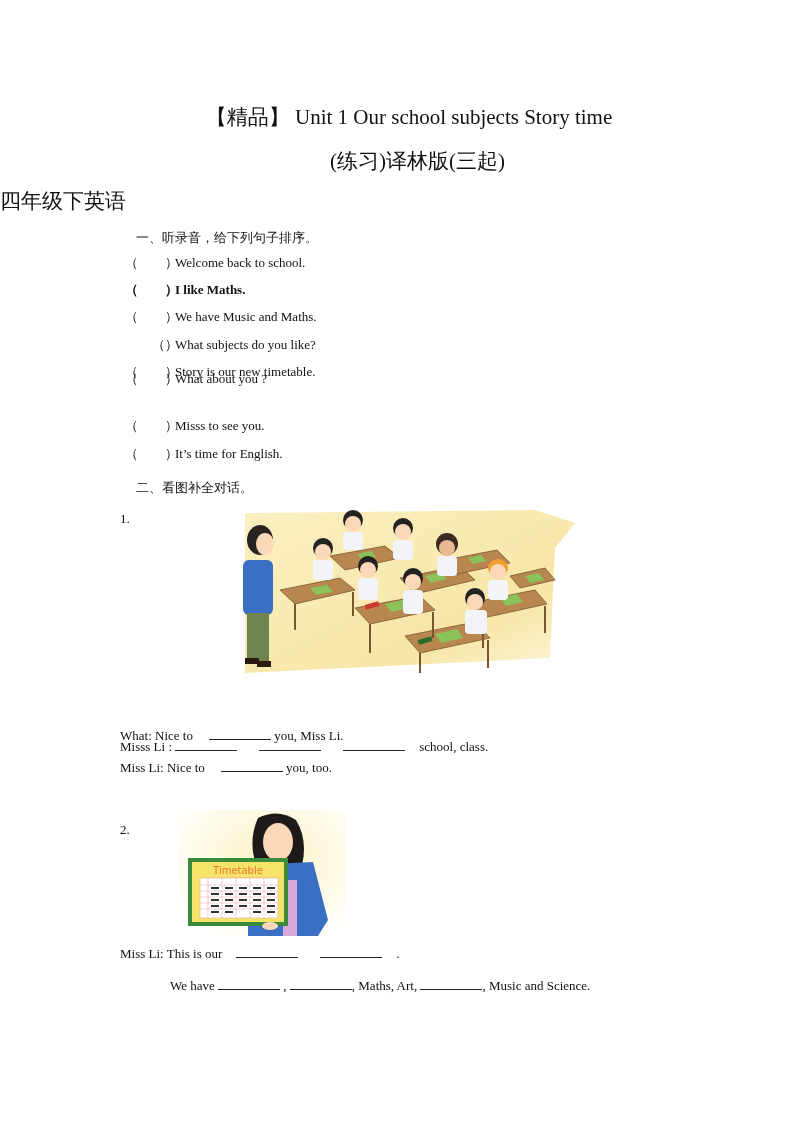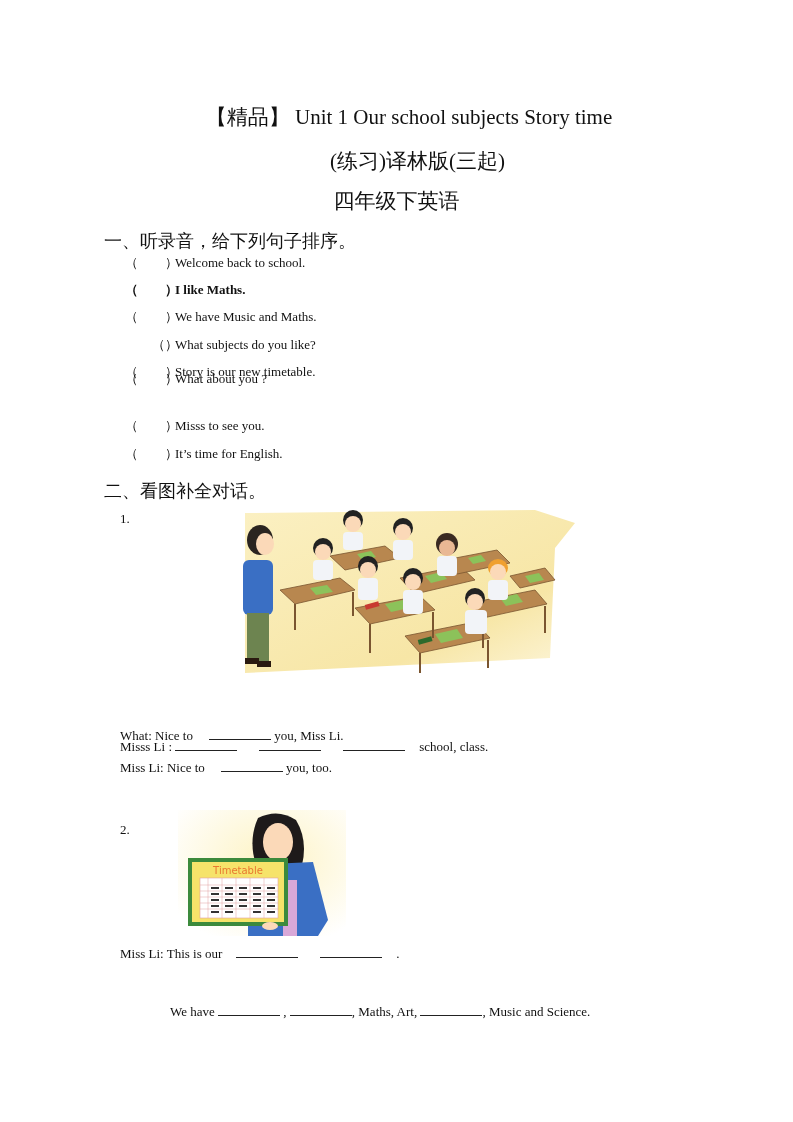--- a/index.html
+++ b/index.html
@@ -1,22 +1,22 @@
 <!DOCTYPE html>
 <html><head>
   <meta charset="utf-8">
   <style>
     html, body { margin: 0; padding: 0; background: #ffffff; }
     body { width: 793px; height: 1122px; position: relative; overflow: hidden;
            font-family: "Liberation Serif", "DejaVu Serif", serif; color: #111; }
     .abs { position: absolute; white-space: nowrap; }
     .title1 { top: 103px; left: 0; width: 793px; text-align: center; font-size: 21px; padding-left: 25px; box-sizing: border-box; }
     .title2 { top: 147px; left: 0; width: 793px; text-align: center; font-size: 21px; padding-left: 21px; }
-    .title3 { top: 187px; left: 0; width: 793px; text-align: center; font-size: 21px; }
-    .section { font-size: 18px; left: 104px; }
+    .title3 { top: 187px; left: 0; width: 793px; font-size: 21px; }
+    .section { font-size: 13px; left: 136px; }
     .item { font-size: 13px; left: 125px; }
     .item .paren-open { display: inline-block; width: 40px; }
     .item .paren-close { display: inline-block; width: 10px; }
     .line { font-size: 13px; }
     .blank { display: inline-block; border-bottom: 1px solid #222; height: 11px; vertical-align: baseline; }
     .pic { position: absolute; overflow: hidden; }
   </style>
 </head>
 <body>
 
@@ -223,15 +223,15 @@
         <rect x="75" y="101" width="8" height="2"></rect>
         <rect x="89" y="101" width="8" height="2"></rect>
     </g>
     <ellipse cx="92" cy="116" rx="8" ry="4" fill="#fbd9b8"></ellipse>
   </svg>
 </div>
 
 <div class="abs line" style="top:946px; left:120px;">
   <span>Miss Li: This is our</span><span style="display:inline-block;width:14px;"></span><span class="blank" style="width:62px;"></span><span style="display:inline-block;width:22px;"></span><span class="blank" style="width:62px;"></span><span style="display:inline-block;width:14px;"></span><span>.</span>
 </div>
-<div class="abs line" style="top:1004px; left:170px;">
+<div class="abs line" style="top:978px; left:170px;">
   <span>We have</span><span> </span><span class="blank" style="width:62px;"></span><span> , </span><span class="blank" style="width:62px;"></span><span>, Maths, Art, </span><span class="blank" style="width:62px;"></span><span>, Music and Science.</span>
 </div>
 
 </body></html>

